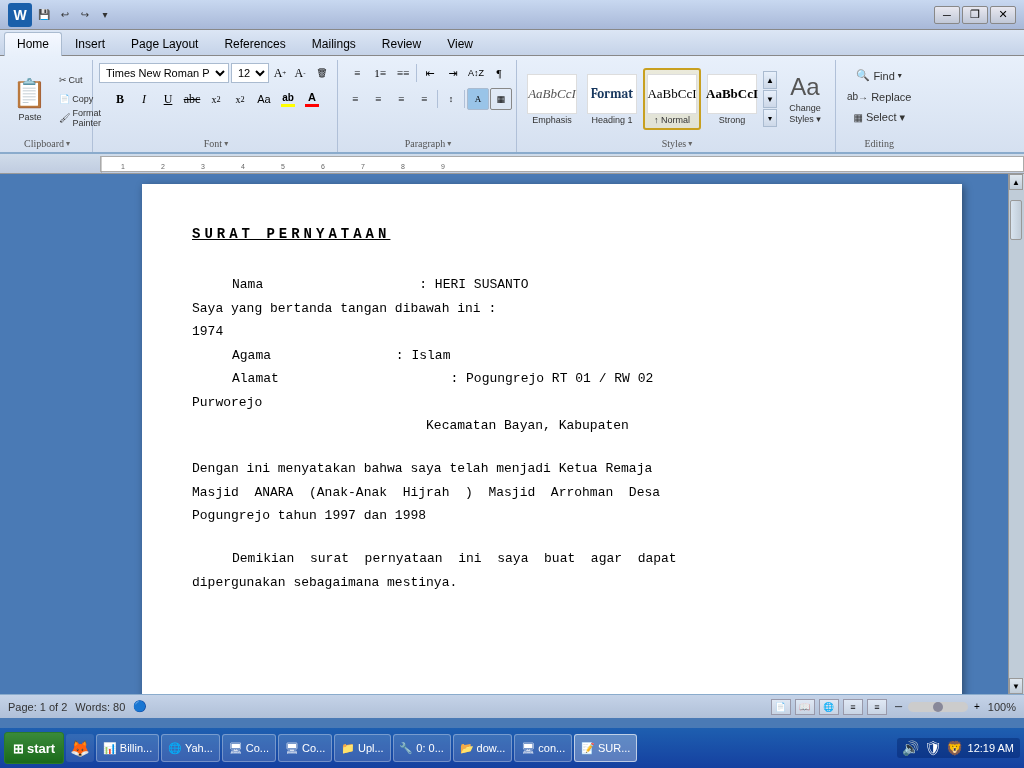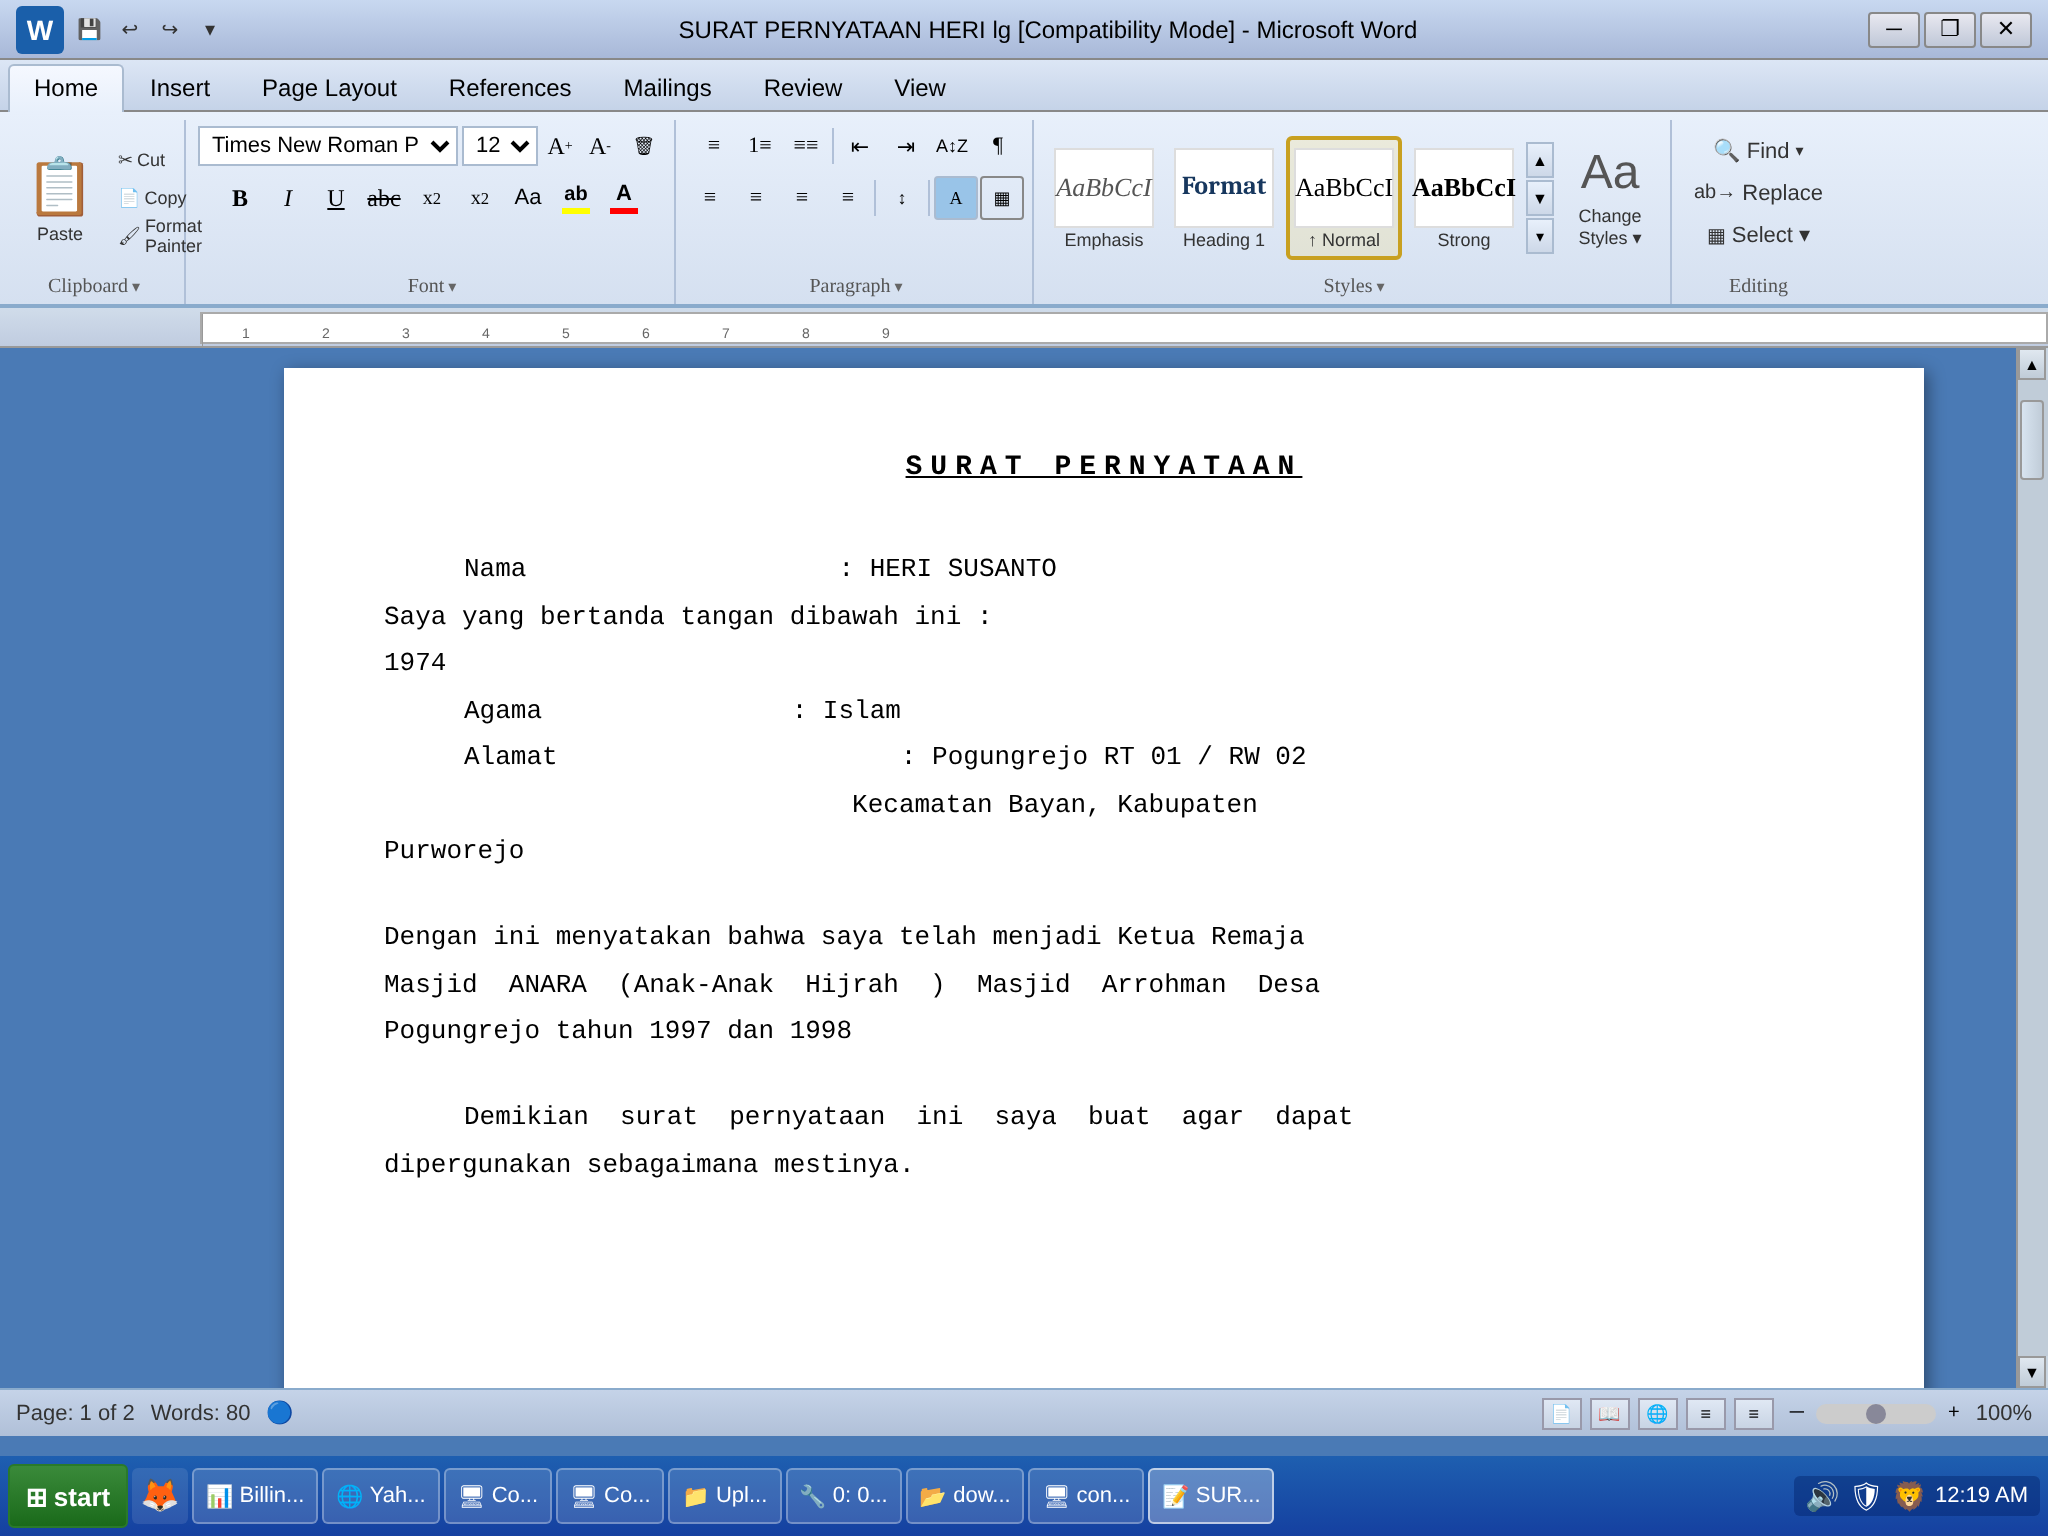--- a/index.html
+++ b/index.html
@@ -184,21 +184,21 @@
       min-height: 530px;
       background: white;
       box-shadow: 2px 2px 8px rgba(0,0,0,0.4);
       padding: 40px 50px;
       font-family: 'Courier New', Courier, monospace;
       font-size: 13px;
       line-height: 1.5;
     }
 
     #document h1 {
-      text-align: center;
+      text-align: left;
       font-size: 14px;
       font-weight: bold;
       text-decoration: underline;
       letter-spacing: 4px;
       margin-bottom: 30px;
     }
 
     .doc-body { font-family: 'Courier New', Courier, monospace; font-size: 13px; }
     .doc-line { margin-bottom: 4px; }
     .doc-indent { padding-left: 40px; }
@@ -291,21 +291,20 @@
 <div id="title-bar">
   <div id="title-bar-left">
     <div class="word-logo">W</div>
     <div class="quick-access">
       <div class="qa-btn">💾</div>
       <div class="qa-btn">↩</div>
       <div class="qa-btn">↪</div>
       <div class="qa-btn">▾</div>
     </div>
   </div>
-  <div id="title-bar-center">SURAT PERNYATAAN HERI lg [Compatibility Mode] - Microsoft Word</div>
   <div id="title-bar-right">
     <div class="title-btn">─</div>
     <div class="title-btn">❐</div>
     <div class="title-btn">✕</div>
   </div>
 </div>
 
 <div id="ribbon-tabs">
   <div class="ribbon-tab active">Home</div>
   <div class="ribbon-tab">Insert</div>
@@ -500,22 +499,22 @@
 
   <div id="document-container">
     <div id="document">
       <h1>SURAT  PERNYATAAN</h1>
       <div class="doc-body">
         <div class="doc-line doc-indent">Nama&nbsp;&nbsp;&nbsp;&nbsp;&nbsp;&nbsp;&nbsp;&nbsp;&nbsp;&nbsp;&nbsp;&nbsp;&nbsp;&nbsp;&nbsp;&nbsp;&nbsp;&nbsp;&nbsp;&nbsp;: HERI SUSANTO</div>
         <div class="doc-line">Saya yang bertanda tangan dibawah ini :</div>
         <div class="doc-line">1974</div>
         <div class="doc-line doc-indent">Agama&nbsp;&nbsp;&nbsp;&nbsp;&nbsp;&nbsp;&nbsp;&nbsp;&nbsp;&nbsp;&nbsp;&nbsp;&nbsp;&nbsp;&nbsp;&nbsp;: Islam</div>
         <div class="doc-line doc-indent">Alamat&nbsp;&nbsp;&nbsp;&nbsp;&nbsp;&nbsp;&nbsp;&nbsp;&nbsp;&nbsp;&nbsp;&nbsp;&nbsp;&nbsp;&nbsp;&nbsp;&nbsp;&nbsp;&nbsp;&nbsp;&nbsp;&nbsp;: Pogungrejo RT 01 / RW 02</div>
+        <div class="doc-line">Purworejo</div>
         <div class="doc-line">&nbsp;&nbsp;&nbsp;&nbsp;&nbsp;&nbsp;&nbsp;&nbsp;&nbsp;&nbsp;&nbsp;&nbsp;&nbsp;&nbsp;&nbsp;&nbsp;&nbsp;&nbsp;&nbsp;&nbsp;&nbsp;&nbsp;&nbsp;&nbsp;&nbsp;&nbsp;&nbsp;&nbsp;&nbsp;&nbsp;Kecamatan Bayan, Kabupaten</div>
-        <div class="doc-line">Purworejo</div>
         <br>
         <div class="doc-line">Dengan ini menyatakan bahwa saya telah menjadi Ketua Remaja</div>
         <div class="doc-line">Masjid&nbsp; ANARA&nbsp; (Anak-Anak&nbsp; Hijrah&nbsp; )&nbsp; Masjid&nbsp; Arrohman&nbsp; Desa</div>
         <div class="doc-line">Pogungrejo tahun 1997 dan 1998</div>
         <br>
         <div class="doc-line doc-indent">Demikian&nbsp; surat&nbsp; pernyataan&nbsp; ini&nbsp; saya&nbsp; buat&nbsp; agar&nbsp; dapat</div>
         <div class="doc-line">dipergunakan sebagaimana mestinya.</div>
       </div>
     </div>
   </div>

